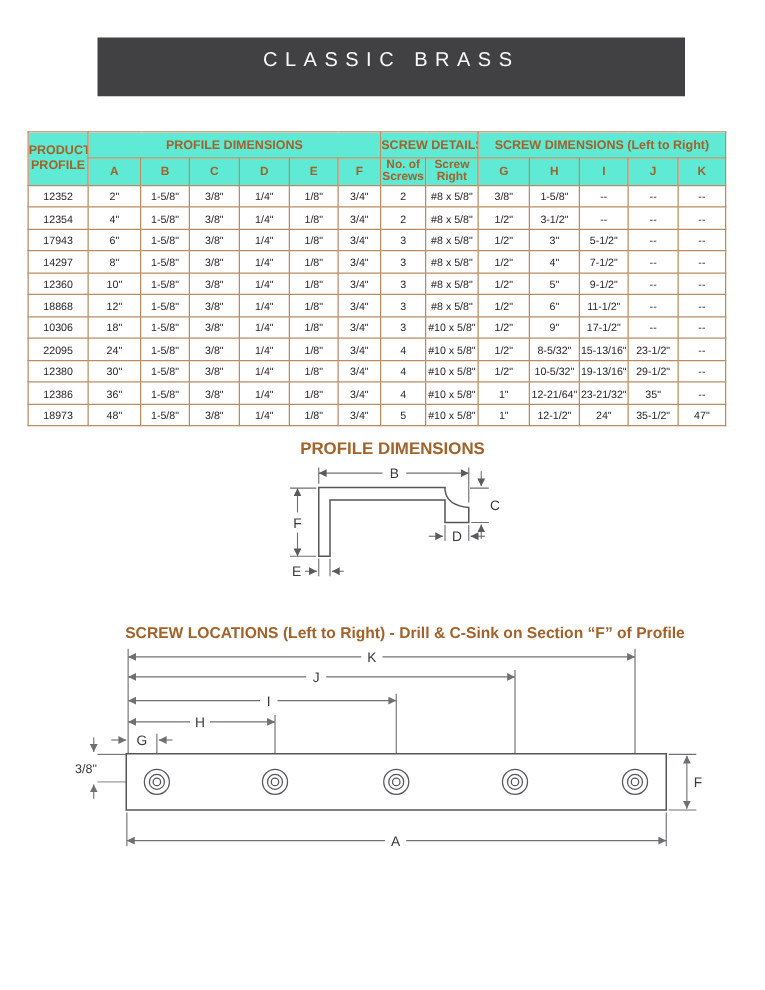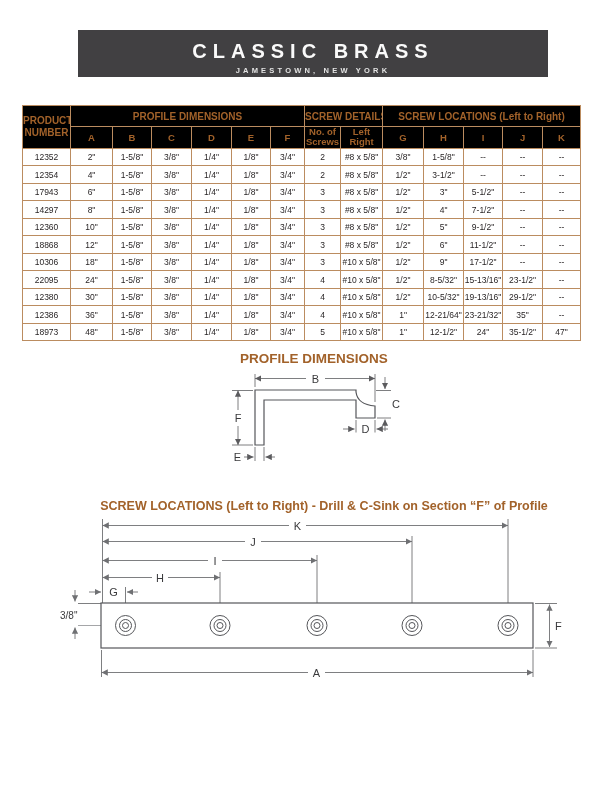--- a/index.html
+++ b/index.html
@@ -1,27 +1,27 @@
 <!DOCTYPE html>
 <html><head>
 <meta charset="utf-8">
 <style>
   html,body{margin:0;padding:0;background:#ffffff;}
   body{width:612px;height:792px;position:relative;font-family:"Liberation Sans",sans-serif;overflow:hidden;}
 
   
   .brand-box{position:absolute;left:78px;top:30px;width:470px;height:47px;background:#414042;text-align:center;}
-  .brand-name{margin-top:10px;font-size:20px;letter-spacing:6px;font-weight:700;color:#fafafa;white-space:nowrap;}
+  .brand-name{margin-top:10px;font-size:16px;letter-spacing:6px;font-weight:400;color:#fafafa;white-space:nowrap;}
   .brand-loc{margin-top:3px;font-size:7.5px;letter-spacing:3.2px;font-weight:700;color:#e3e3e3;white-space:nowrap;}
 
   
   table.spec{position:absolute;left:22px;top:105px;width:558px;border-collapse:collapse;table-layout:fixed;}
   table.spec th,table.spec td{border:1px solid #bb8c60;padding:0;text-align:center;vertical-align:middle;
     font-size:8.5px;color:#231f20;overflow:hidden;white-space:nowrap;}
-  table.spec thead th{color:#a2622a;font-weight:bold;background:#000000;}
+  table.spec thead th{color:#a2622a;font-weight:bold;background:#5eead4;}
   tr.grp th{height:20px;font-size:10px;}
   tr.lets th{height:17px;font-size:9.5px;}
   th.corner{border-top:none;border-left:none;font-size:10.5px;line-height:1.15;}
   th.twolines{font-size:6.5px;line-height:1.1;}
   table.spec tbody td{height:16.5px;}
   td.prod{border-left:none;font-weight:normal;font-size:9.5px;}
   td.sz{font-size:7px;}
   td.sm{font-size:7px;}
 
   
@@ -37,21 +37,20 @@
   .outline{stroke:#55565a;stroke-width:1.2;fill:#ffffff;}
   .ring{stroke:#55565a;stroke-width:1;fill:none;}
   text.dlab{font-family:"Liberation Sans",sans-serif;font-size:11px;fill:#3a3a3c;}
   text.dlab-sm{font-family:"Liberation Sans",sans-serif;font-size:10px;fill:#3a3a3c;}
 </style>
 </head>
 <body>
 
 <div class="brand-box">
   <div class="brand-name">CLASSIC BRASS</div>
-  <div class="brand-loc">JAMESTOWN, NEW YORK</div>
 </div>
 
 <table class="spec">
   <colgroup>
     <col style="width:48px">
       <col style="width:42px">
       <col style="width:39px">
       <col style="width:40px">
     <col style="width:40px">
       <col style="width:39px">
@@ -61,39 +60,39 @@
       <col style="width:41px">
       <col style="width:40px">
       <col style="width:39px">
     <col style="width:40px">
       <col style="width:38px">
   </colgroup>
   <thead>
     <tr class="grp">
       <th rowspan="2" class="corner">
         <div>PRODUCT</div>
-        <div>NUMBER</div>
+        <div>PROFILE</div>
       </th>
       <th colspan="6">PROFILE DIMENSIONS</th>
       <th colspan="2">SCREW DETAILS</th>
-      <th colspan="5">SCREW LOCATIONS (Left to Right)</th>
+      <th colspan="5">SCREW DIMENSIONS (Left to Right)</th>
     </tr>
     <tr class="lets">
       <th>A</th>
       <th>B</th>
       <th>C</th>
       <th>D</th>
       <th>E</th>
       <th>F</th>
       <th class="twolines">
         <div>No. of</div>
         <div>Screws</div>
       </th>
       <th class="twolines">
-        <div>Left</div>
+        <div>Screw</div>
         <div>Right</div>
       </th>
       <th>G</th>
       <th>H</th>
       <th>I</th>
       <th>J</th>
       <th>K</th>
     </tr>
   </thead>
   <tbody>

